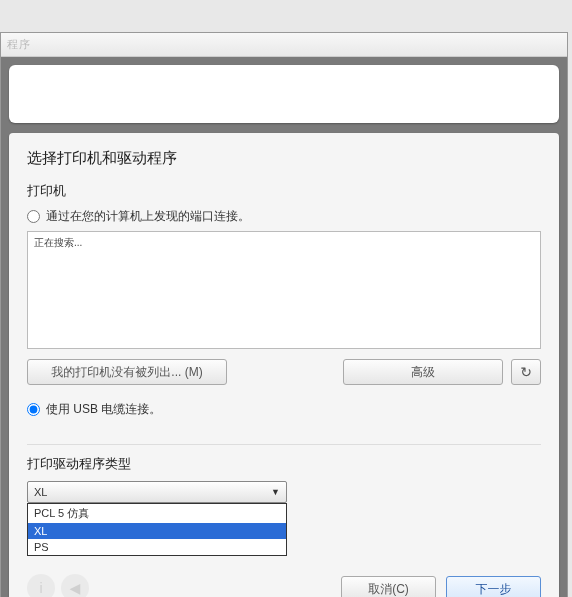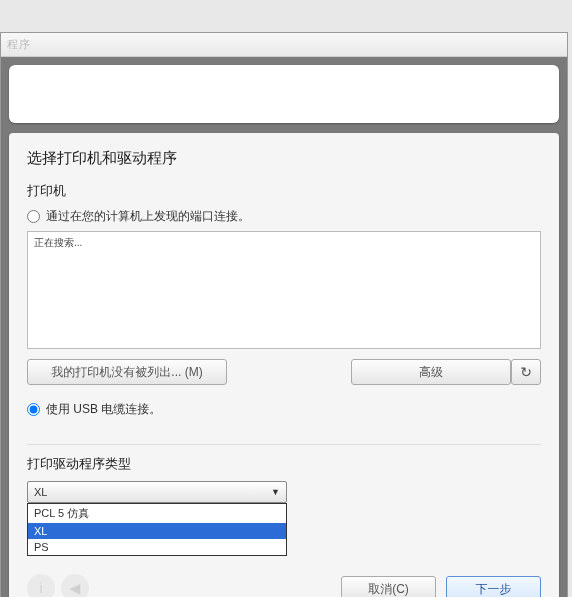--- a/index.html
+++ b/index.html
@@ -8,21 +8,21 @@
 .titlebar { height: 24px; background: linear-gradient(#f8f8f8,#e8e8e8); border-bottom: 1px solid #ccc; display: flex; align-items: center; padding: 0 6px; color: #666; font-size: 11px; }
 .titlebar .title-text { flex: 1; opacity: 0.4; letter-spacing: 1px; }
 .outer { background: #7a7a7a; padding: 8px; height: calc(100% - 24px); }
 .banner { background: #fff; border-radius: 6px; height: 58px; margin-bottom: 10px; box-shadow: 0 1px 2px rgba(0,0,0,.3); }
 .panel { background: #f5f5f5; border-radius: 4px; padding: 16px 18px; height: calc(100% - 68px); position: relative; box-shadow: 0 1px 2px rgba(0,0,0,.3); }
 .section-title { font-size: 15px; font-weight: normal; color: #222; margin-bottom: 14px; }
 .sub-label { font-size: 13px; color: #222; margin-bottom: 8px; font-family: Liberation Serif, serif; }
 .radio-row { display: flex; align-items: center; gap: 6px; margin-bottom: 6px; font-size: 12px; color: #333; }
 .radio-row input[type=radio] { margin: 0; }
 .listbox { background: #fff; border: 1px solid #bbb; height: 118px; padding: 4px 6px; font-size: 10px; color: #444; margin-bottom: 10px; }
-.btn-row { display: flex; align-items: center; margin-bottom: 16px; }
+.btn-row { display: flex; gap: 8px; align-items: center; margin-bottom: 16px; }
 .btn { background: linear-gradient(#fdfdfd,#e6e6e6); border: 1px solid #aaa; border-radius: 3px; height: 26px; display: inline-flex; align-items: center; justify-content: center; font-size: 12px; color: #555; cursor: pointer; padding: 0 10px; }
 .btn-wide { width: 200px; }
 .btn-mid { width: 160px; }
 .btn-icon { width: 30px; font-size: 14px; }
 .btn-row .spacer { flex: 1; }
 .driver-section { margin-top: 26px; border-top: 1px solid #ddd; padding-top: 10px; }
 .dropdown-wrap { position: relative; margin-top: 6px; }
 .dropdown-sel { width: 260px; height: 22px; background: linear-gradient(#fff,#e4e4e4); border: 1px solid #888; border-radius: 2px; display: flex; align-items: center; padding: 0 6px; font-size: 11px; color: #333; justify-content: space-between; cursor: pointer; }
 .dropdown-sel .caret { font-size: 9px; }
 .dropdown-list { position: absolute; top: 22px; left: 0; width: 260px; background: #fff; border: 1px solid #333; font-size: 11px; z-index: 5; }

